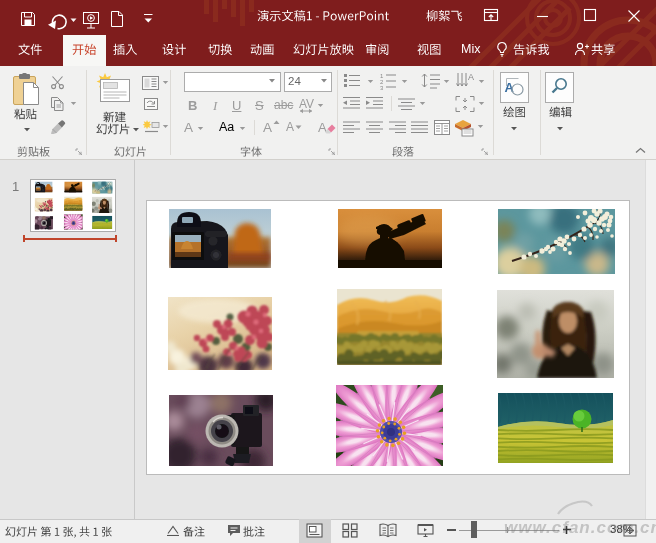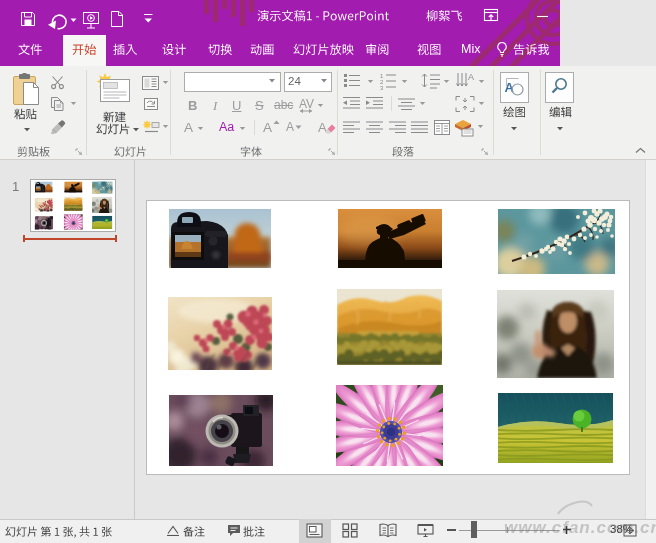--- a/index.html
+++ b/index.html
@@ -1,19 +1,19 @@
 <!DOCTYPE html>
 <html><head><meta charset="utf-8"><style>
 html,body{margin:0;padding:0;}
 body{width:656px;height:543px;font-family:"Liberation Sans",sans-serif;position:relative;overflow:hidden;background:#E7E7E7;}
 .abs{position:absolute;}
 svg{display:block;}
 </style></head><body>
 
-<div class="abs" style="left:0;top:0;width:560px;height:66px;background:#a21caf;overflow:hidden">
+<div class="abs" style="left:0;top:0;width:656px;height:66px;background:#7f1d1d;overflow:hidden">
 <svg class="abs" style="left:0;top:0" width="656" height="66" viewBox="0 0 656 66">
 <g stroke="#993B20" fill="none" opacity="0.45">
 <circle cx="553" cy="18" r="8" stroke-width="4"></circle>
 <circle cx="553" cy="18" r="17" stroke-width="4"></circle>
 <circle cx="553" cy="18" r="26" stroke-width="4"></circle>
 <circle cx="628" cy="64" r="28" stroke-width="7"></circle>
 <circle cx="628" cy="64" r="44" stroke-width="7"></circle>
 <g stroke-width="5">
 <path d="M462 76 L542 -4"></path>
           <path d="M476 82 L556 2"></path>
@@ -259,21 +259,21 @@
       <path d="M1 3 l3-2.2 v4.4 z M13 3 l-3-2.2 v4.4 z" stroke="none"></path>
     </g>
   </svg>
 <svg class="abs" style="left:317px;top:103px" width="7" height="5" viewBox="0 0 7 5">
     <path d="M0.8 1 h5.4 l-2.7 3 z" fill="#999"></path>
   </svg>
 <div class="abs" style="left:184px;top:119.5px;font-size:13.5px;color:#9C9C9C;">A</div>
 <svg class="abs" style="left:197px;top:126px" width="7" height="5" viewBox="0 0 7 5">
     <path d="M0.8 1 h5.4 l-2.7 3 z" fill="#999"></path>
   </svg>
-<div class="abs" style="left:219px;top:120px;font-size:12.5px;color:#a21caf;">Aa</div>
+<div class="abs" style="left:219px;top:120px;font-size:12.5px;color:#000000;">Aa</div>
 <svg class="abs" style="left:239px;top:126px" width="7" height="5" viewBox="0 0 7 5">
     <path d="M0.8 1 h5.4 l-2.7 3 z" fill="#999"></path>
   </svg>
 <div class="abs" style="left:254px;top:120px;width:1px;height:15px;background:#DCDAD6"></div>
 <div class="abs" style="left:263px;top:119.5px;font-size:13.5px;color:#9C9C9C;">A</div>
 <svg class="abs" style="left:273px;top:120px" width="7" height="5" viewBox="0 0 7 5">
     <path d="M3.5 0.5 l3 3.5 h-6 z" fill="#9C9C9C"></path>
   </svg>
 <div class="abs" style="left:286px;top:120px;font-size:12px;color:#9C9C9C;">A</div>
 <svg class="abs" style="left:295px;top:125px" width="7" height="5" viewBox="0 0 7 5">

